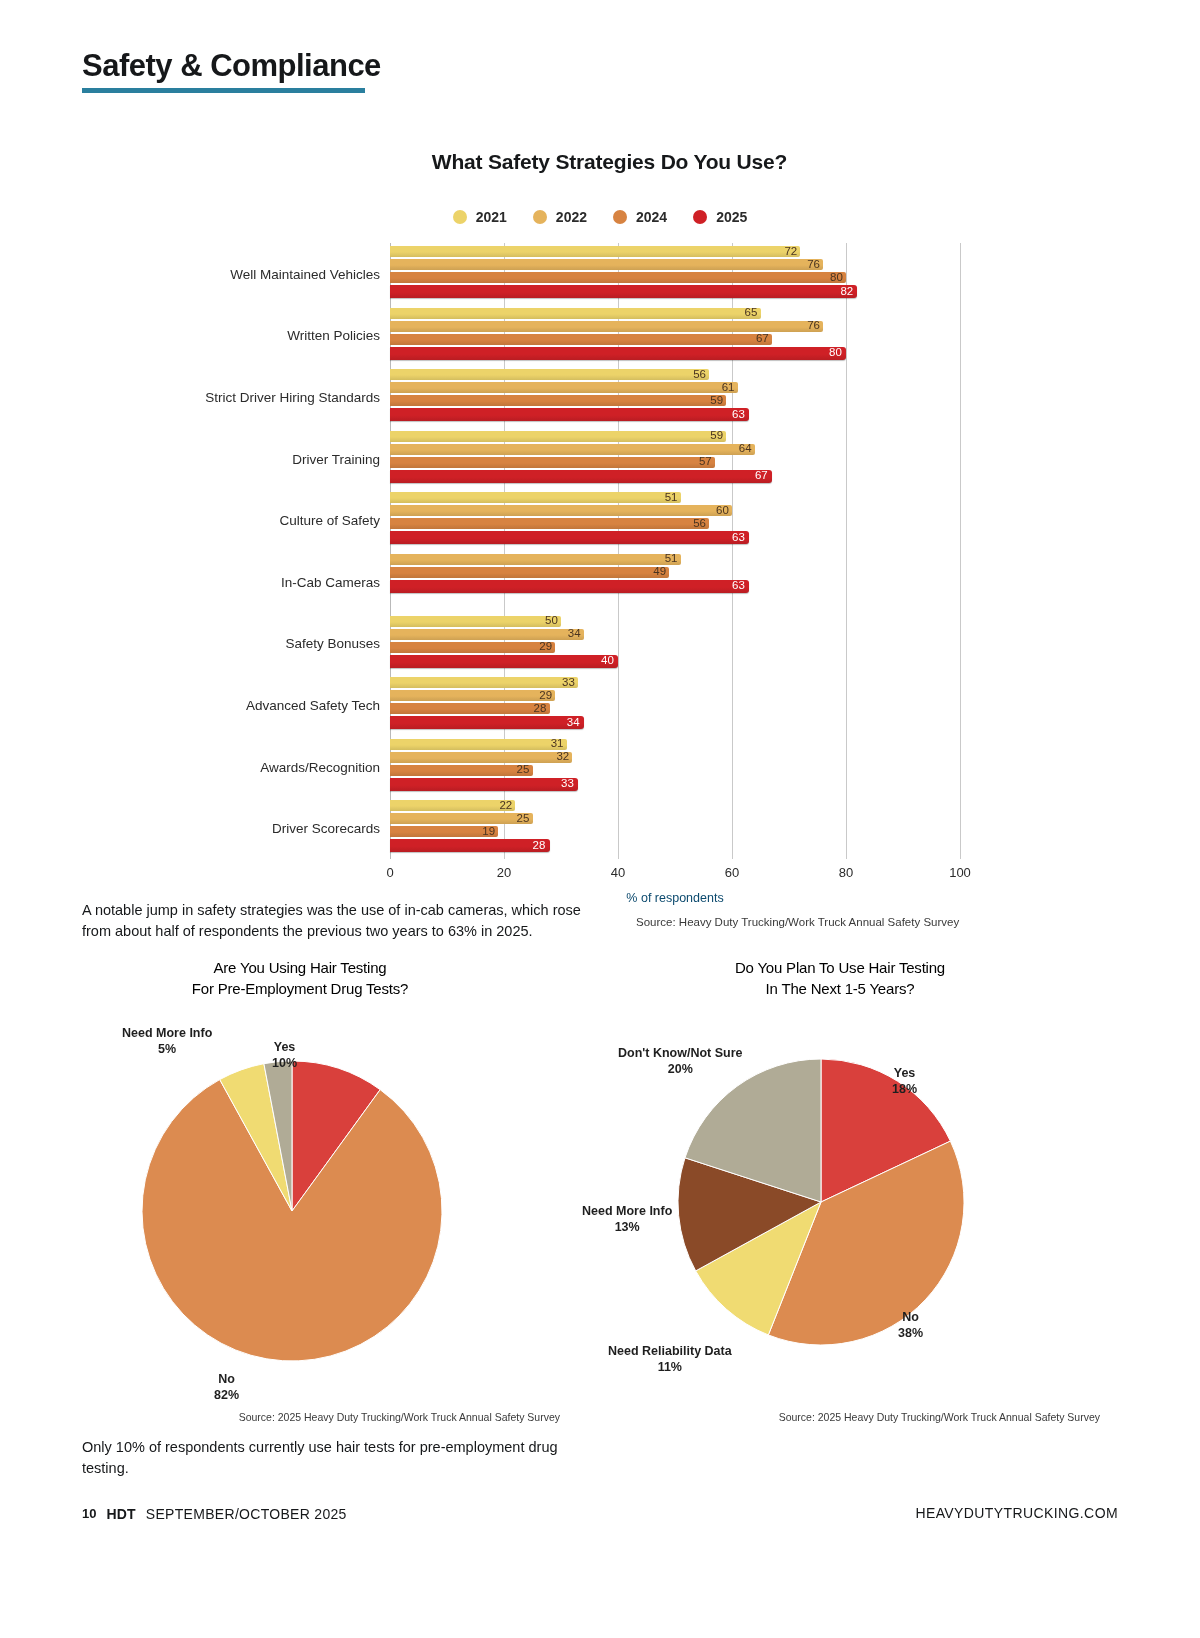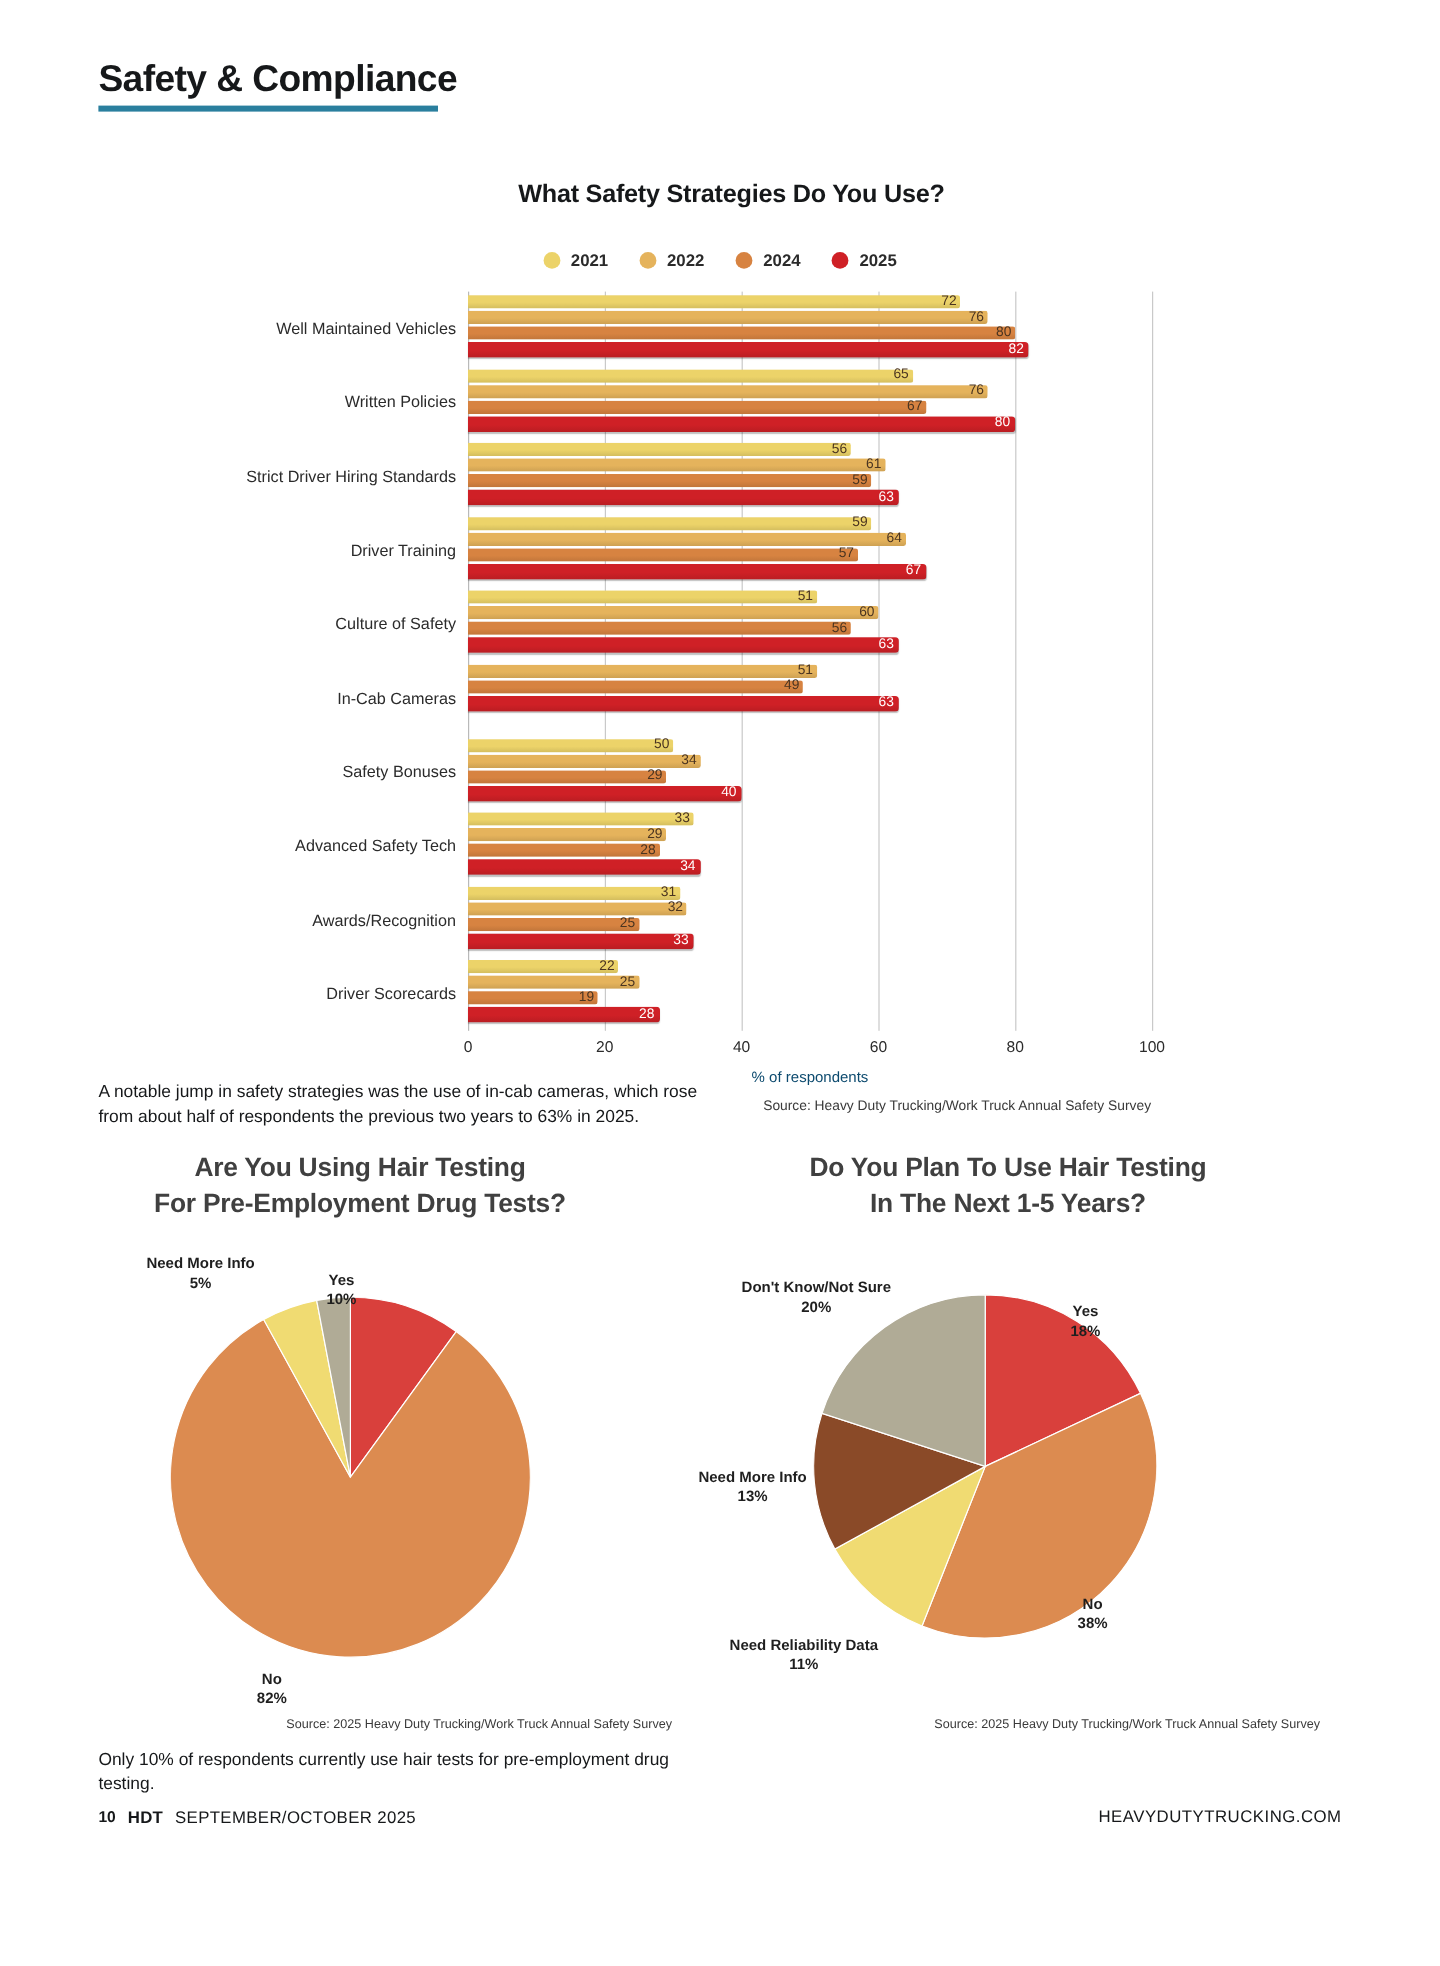--- a/index.html
+++ b/index.html
@@ -95,22 +95,22 @@
   .bc-source {
     position: absolute; left: 636px; top: 916px;
     font-size: 11.5px; color: #3a3a3a;
   }
 
   
   .pie-block { position: absolute; width: 520px; }
   .pie-block.left { left: 40px; top: 958px; }
   .pie-block.right { left: 580px; top: 958px; }
   .pie-title {
-    text-align: center; font-size: 22px; font-weight: bold;
-    color: #404040; line-height: 1.38; letter-spacing: -0.2px;
+    text-align: center; font-size: 15px; font-weight: normal;
+    color: #000000; line-height: 1.38; letter-spacing: -0.2px;
   }
   .pie-area { position: relative; height: 392px; margin-top: 14px; }
   .pie-svg { position: absolute; }
   .pie-lab {
     position: absolute; font-size: 12.5px; font-weight: bold;
     color: #1f1f1f; line-height: 1.28; white-space: nowrap;
   }
   .pie-lab.c { text-align: center; }
   .pie-source {
     text-align: right; font-size: 10.5px; color: #3a3a3a; margin-top: 6px;

